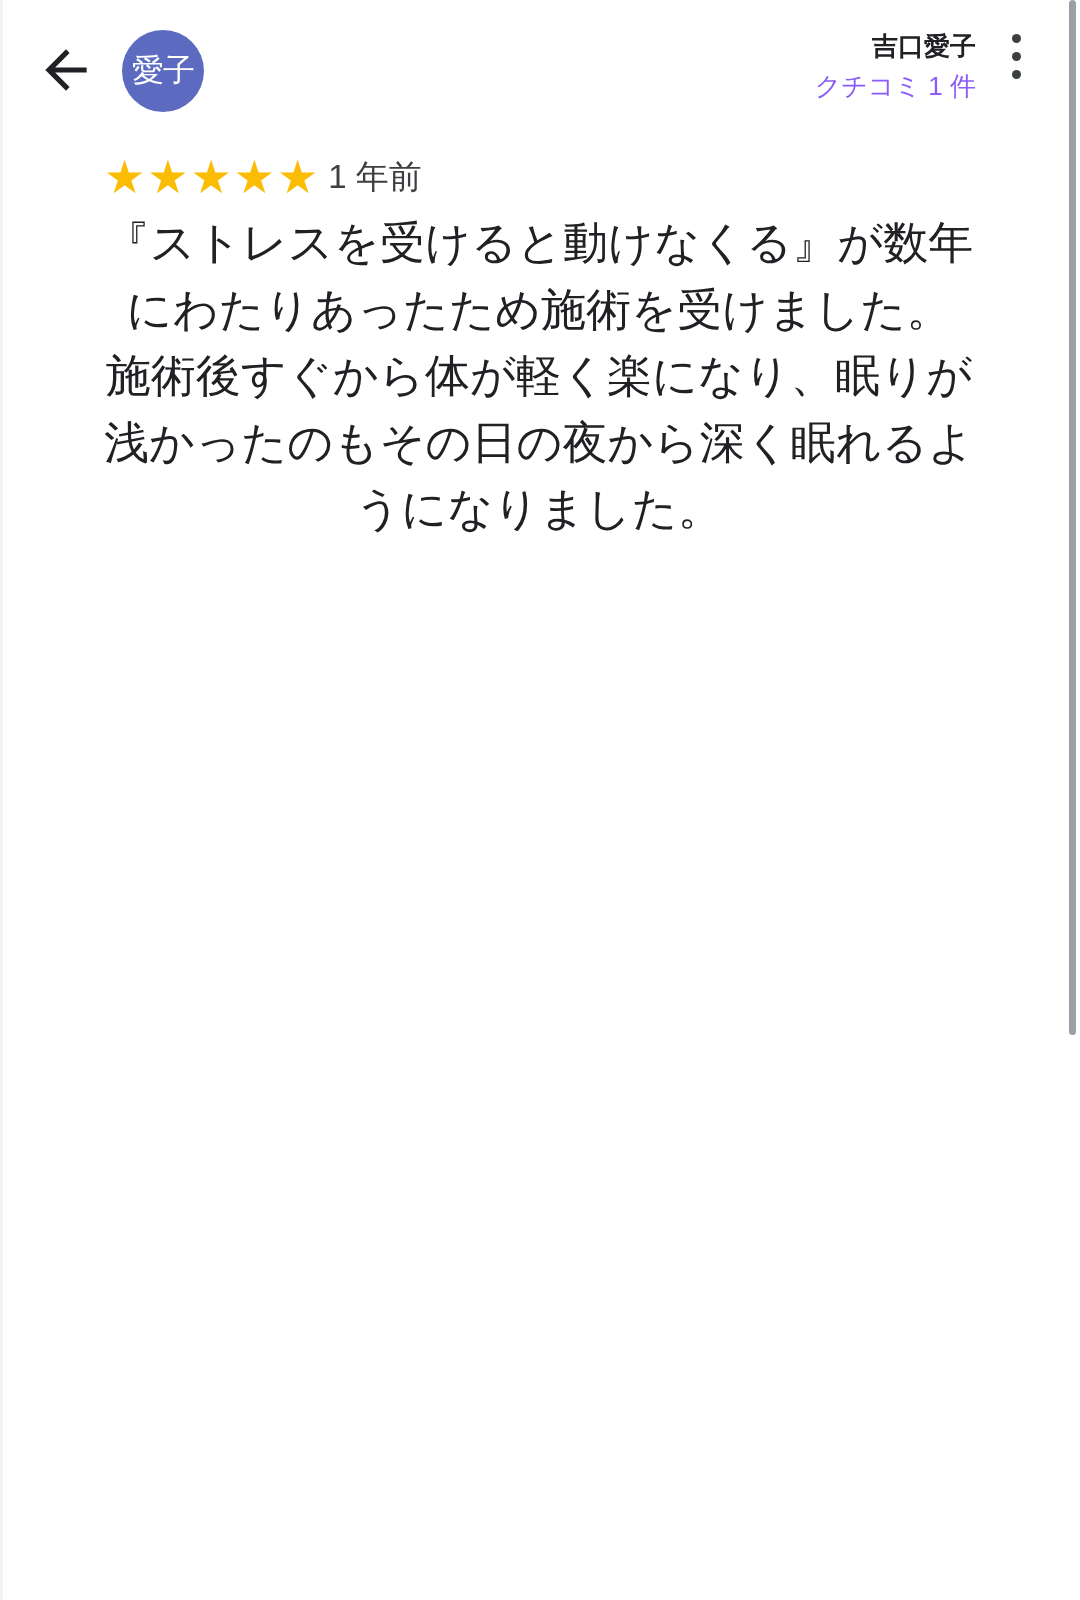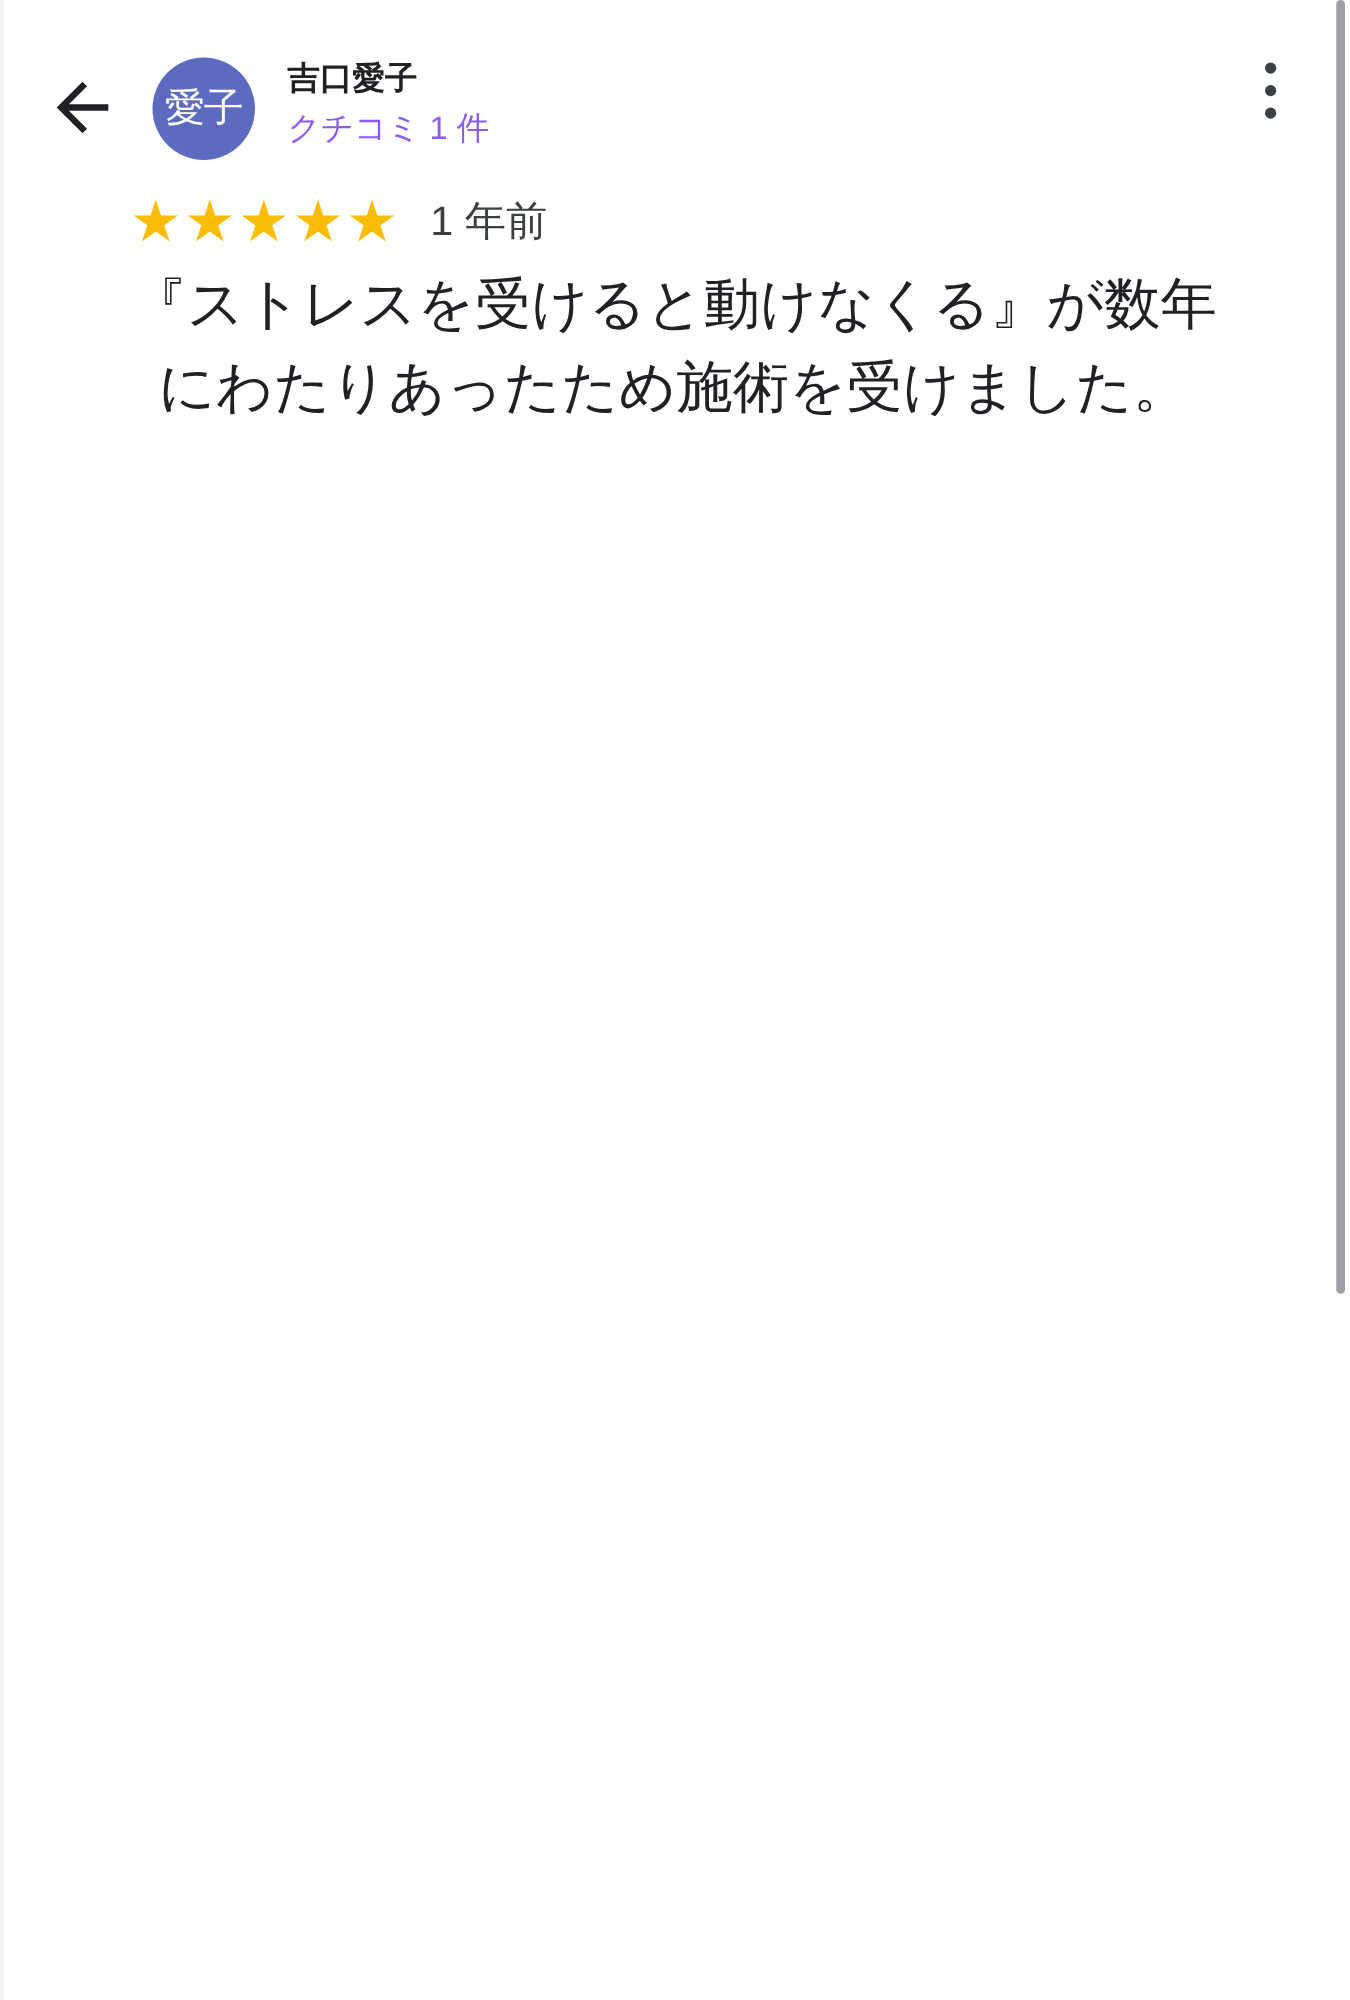--- a/index.html
+++ b/index.html
@@ -13,23 +13,24 @@
     overflow: hidden;
     font-family: "Liberation Sans", "DejaVu Sans", sans-serif;
     color: #202124;
     position: relative;
   }
 
   
   .appbar {
     display: flex;
     align-items: flex-start;
-    padding: 40px 24px 0 24px;
+    padding: 24px 24px 0 24px;
     box-sizing: border-box;
     height: 140px;
+    text-align: right;
   }
   .back-btn {
     width: 84px;
     height: 84px;
     display: flex;
     align-items: center;
     justify-content: center;
     flex: 0 0 auto;
     margin-top: 4px;
   }
@@ -102,21 +103,21 @@
     padding: 14px 0 0 104px;
   }
   .stars {
     font-size: 46px;
     line-height: 1;
     letter-spacing: 2px;
     color: #fbbc04;
     white-space: nowrap;
   }
   .age {
-    margin-left: 24px;
+    margin-left: 8px;
     font-size: 33px;
     color: #3c4043;
     white-space: nowrap;
   }
 
   
   .review-body {
     padding: 10px 106px 0 104px;
     box-sizing: border-box;
   }
@@ -190,17 +191,18 @@
   </div>
 </div>
 
 <div class="rating-row">
   <div class="stars">★★★★★</div>
   <div class="age">1 年前</div>
 </div>
 
 <div class="review-body">
   <p>『ストレスを受けると動けなくる』が数年にわたりあったため施術を受けました。</p>
+  <p>施術後すぐから体が軽く楽になり、眠りが浅かったのもその日の夜から深く眠れるようになりました。</p>
 </div>
 
 <div class="scroll-track">
   <div class="scroll-thumb"></div>
 </div>
 
 </body></html>

